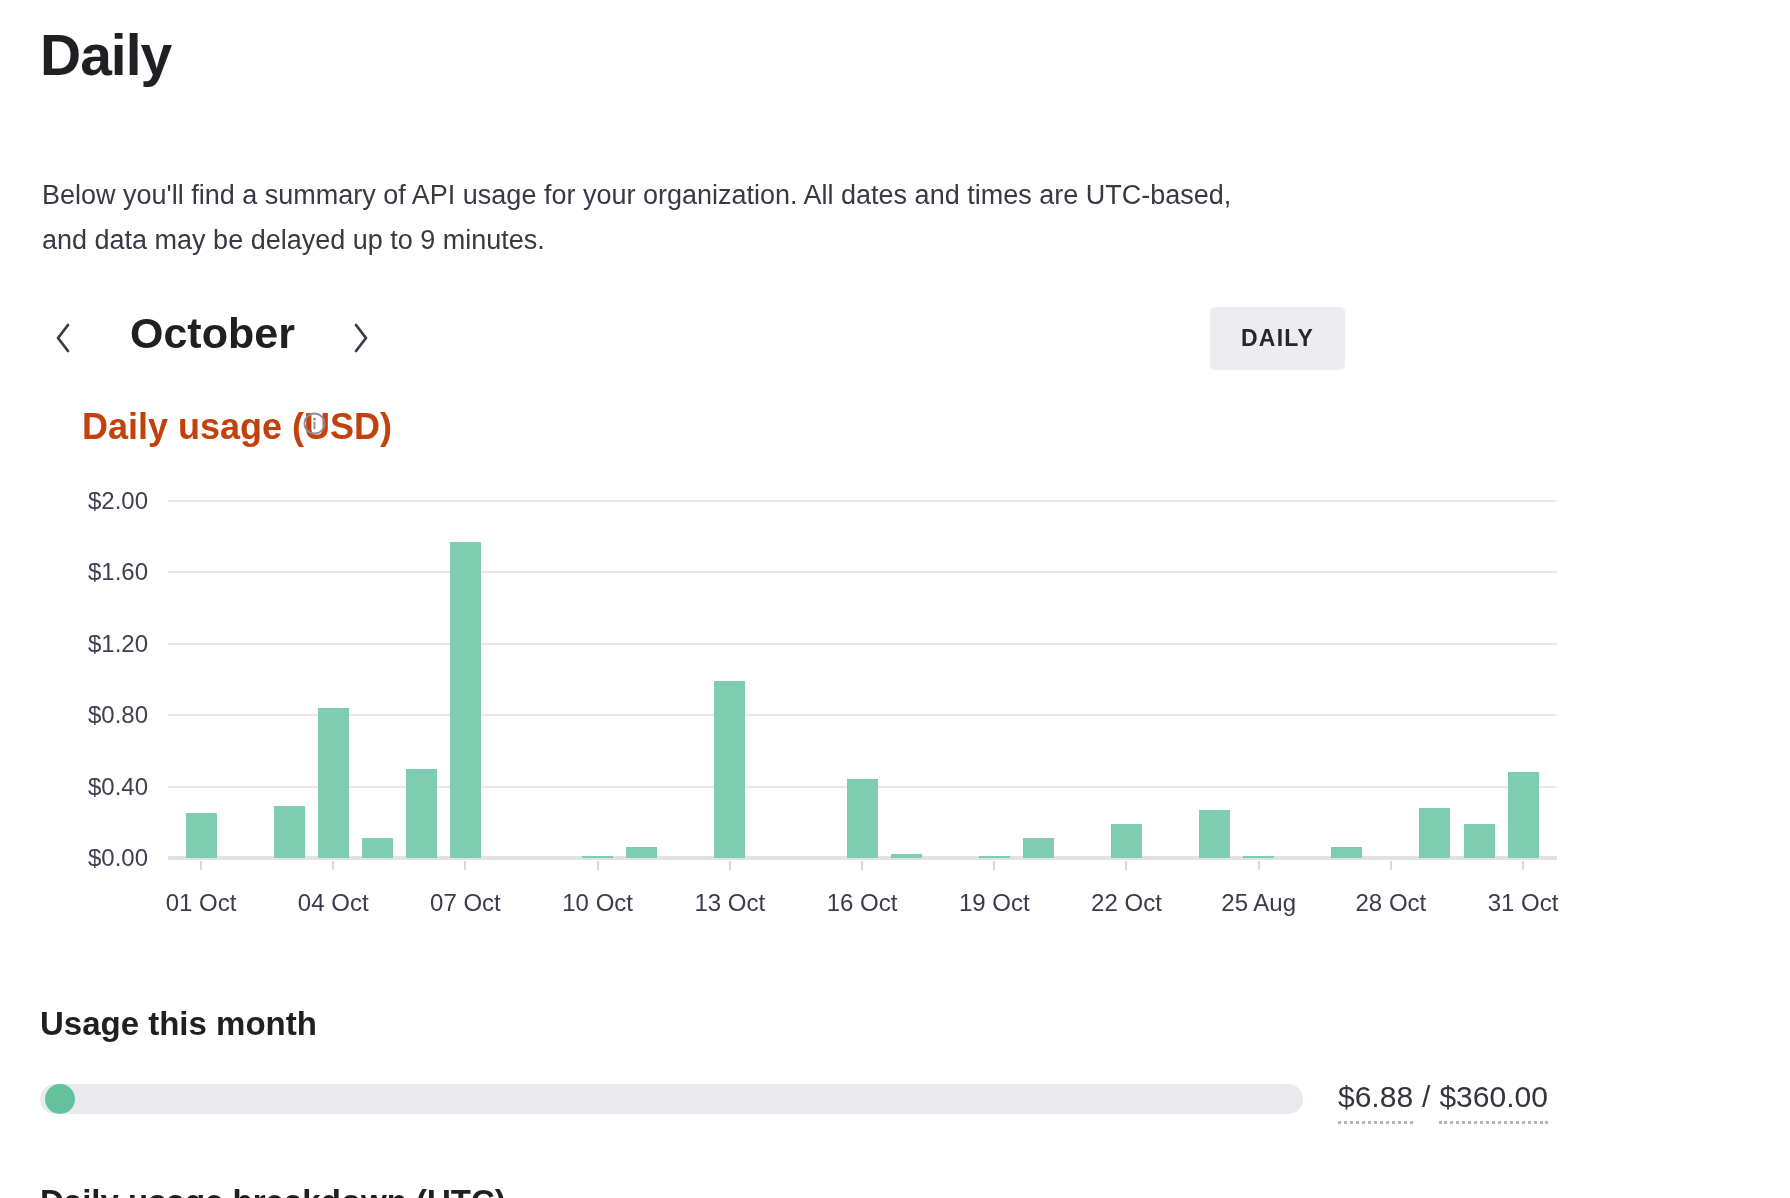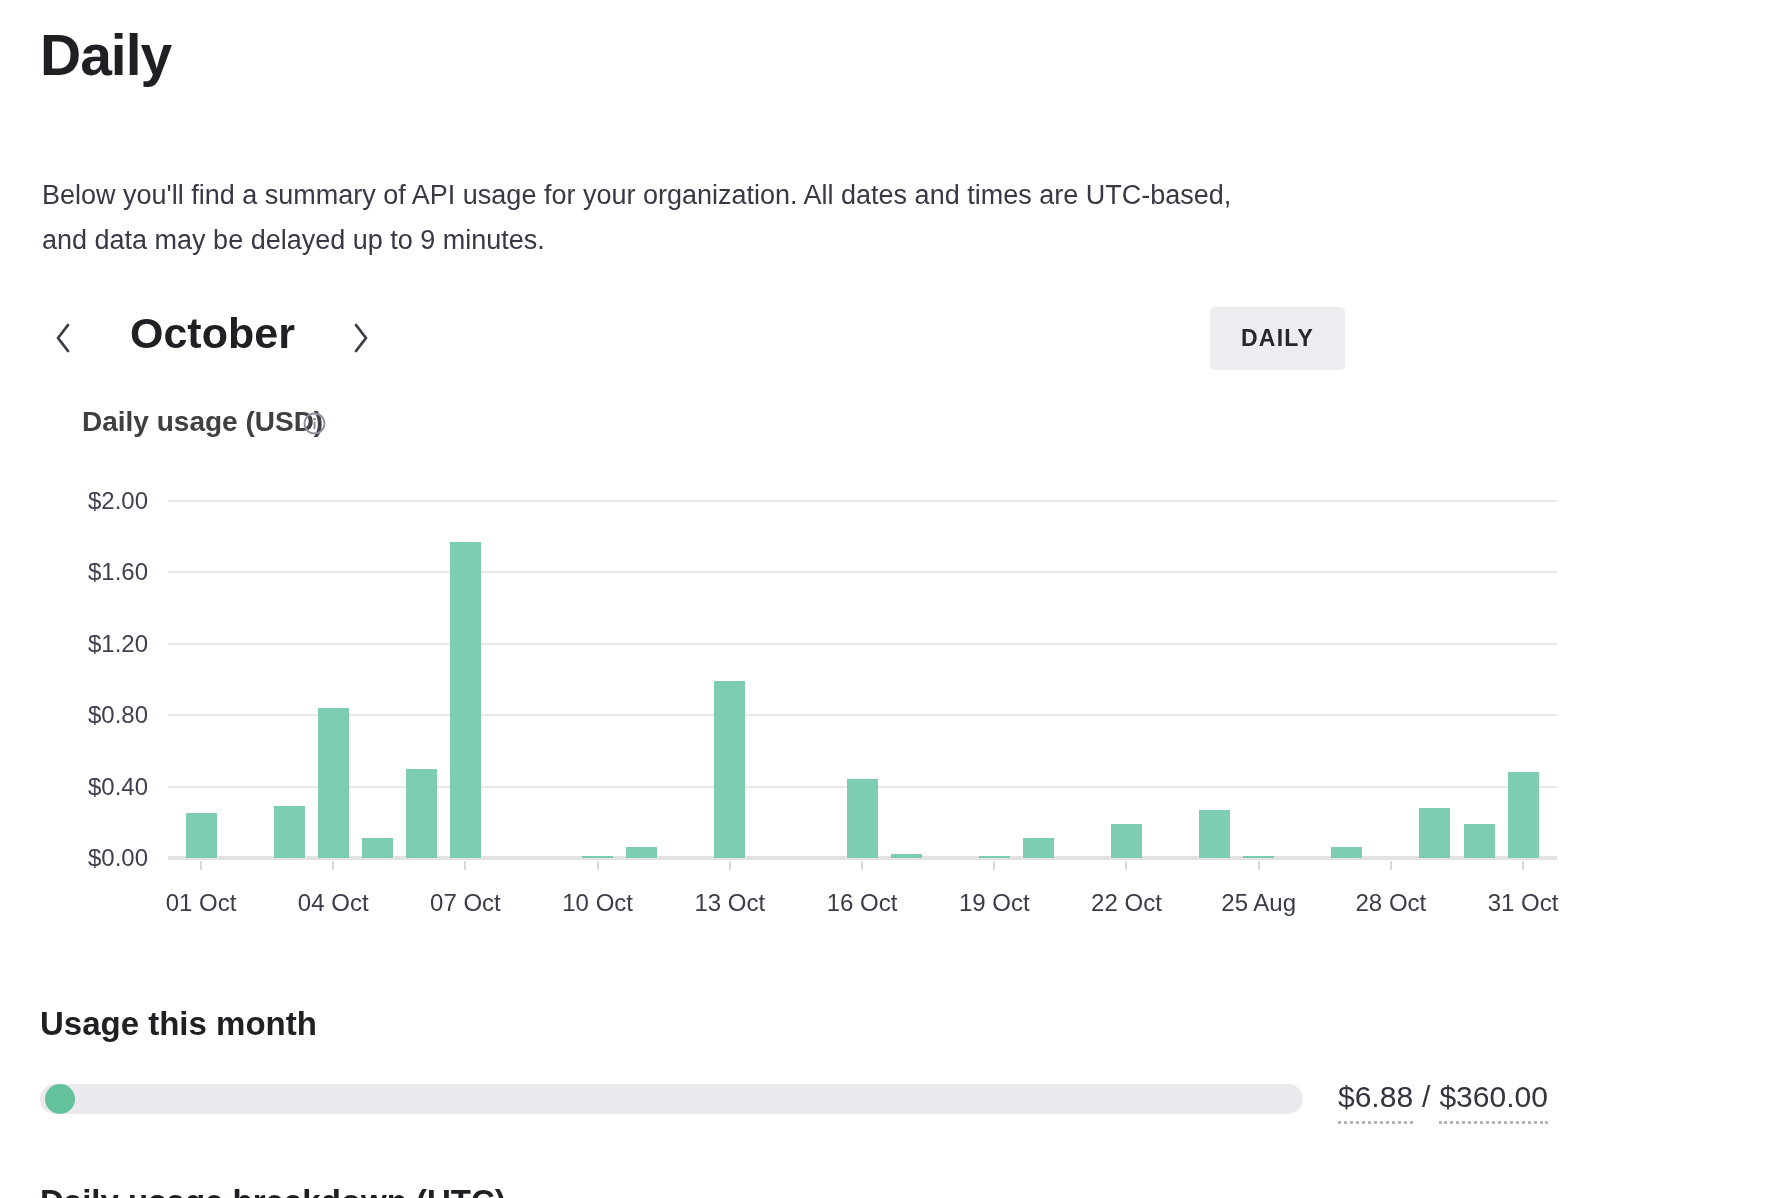--- a/index.html
+++ b/index.html
@@ -17,21 +17,21 @@
   .toggle-group { left:1210px; top:307px; height:63px; display:flex; gap:3px; }
   .toggle-btn { height:63px; display:inline-flex; align-items:center; justify-content:center;
                 font-size:23px; font-weight:700; letter-spacing:1.2px; border:none; border-radius:5px; cursor:pointer;
                 font-family:"Liberation Sans","DejaVu Sans",sans-serif; }
   .toggle-btn.active { width:135px; background:#ececf1; color:#26272e; }
   .toggle-btn.inactive { width:222px; color:#a2a2ae;
       background-color:#f7f7f9;
       background-image:radial-gradient(circle,#e1e1e8 1.2px, transparent 1.3px);
       background-size:7px 7px; }
 
-  .chart-title { left:82px; top:406px; font-size:28px; font-weight:700; color:#404040; }
+  .chart-title { left:82px; top:406px; font-size:36px; font-weight:700; color:#c2410c; }
 
   .gridline { position:absolute; background:#e8e8ea; }
   .gridline.baseline { background:#e2e2e5; }
   .y-label { position:absolute; left:40px; width:108px; text-align:right; font-size:24px; color:#3f4150; height:28px; line-height:28px; }
   .bar { position:absolute; border-radius:0; }
   .x-tick { position:absolute; width:2px; height:9px; background:#d9d9dd; }
   .x-label { position:absolute; width:120px; text-align:center; font-size:24px; color:#3a3c48; }
 
   .section-heading { left:40px; font-size:33px; font-weight:700; color:#1f2024; }
 

